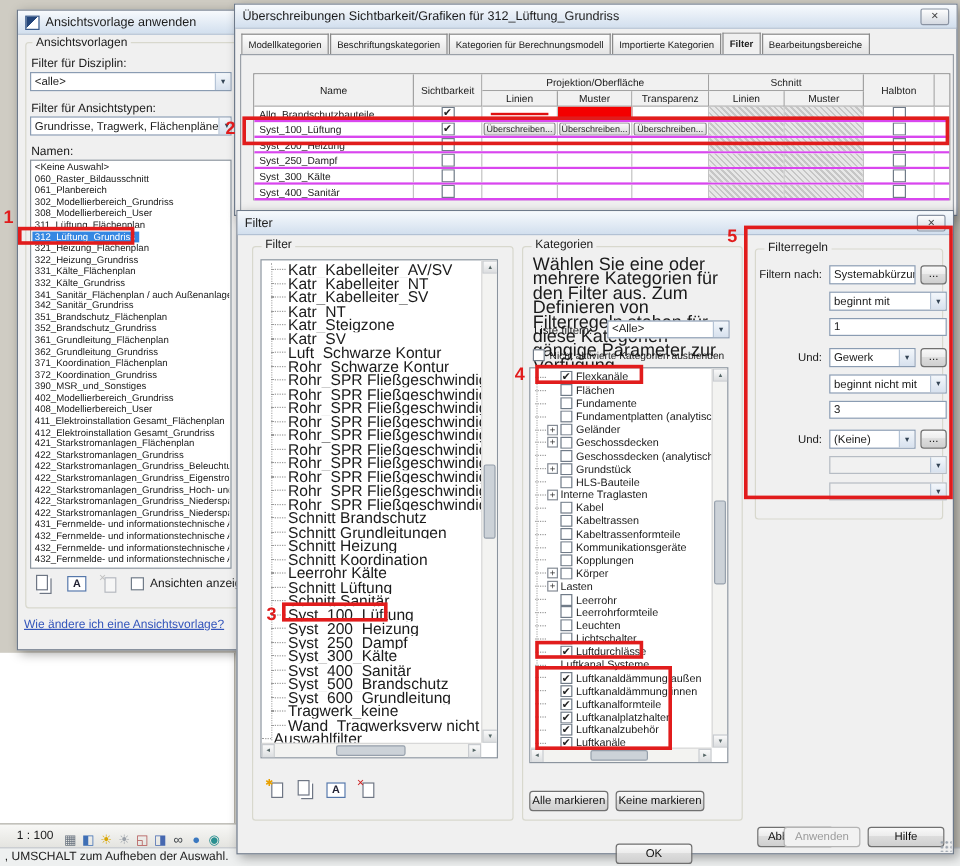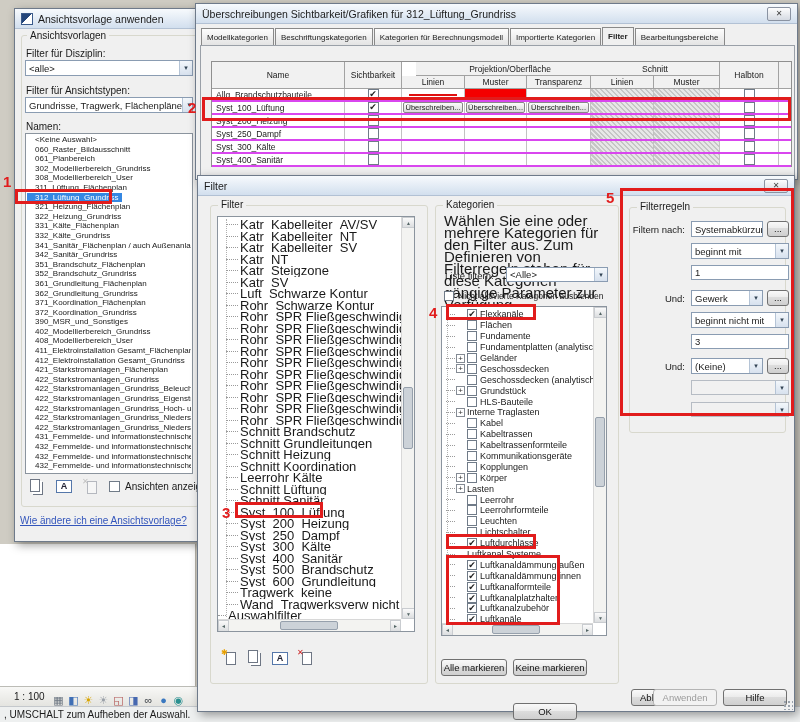--- a/index.html
+++ b/index.html
@@ -18,21 +18,21 @@
   .cmb.dis { background:#f1f1f1; border-color:#b6bcc4; color:#999; }
   .txt { position:absolute; background:#fff; border:1px solid #8a9cb2; font-size:9.5px; padding:0 3px; line-height:13px; }
   .lbx { position:absolute; background:#fff; border:1px solid #8b949e; overflow:hidden; }
   .btn { position:absolute; border:1px solid #707070; border-radius:3px; background:linear-gradient(#f9f9f9 0%,#ececec 45%,#dddddd 46%,#cfcfcf); font-size:9.5px; text-align:center; color:#111; }
   .btn.dis { color:#9b9b9b; border-color:#b4b4b4; background:#f2f2f2; }
   .link { position:absolute; font-size:10px; color:#3355bb; text-decoration:underline; white-space:nowrap; }
   .cb { display:inline-block; width:11px; height:11px; background:#fff; border:1px solid #707b88; font-size:9px; line-height:9px; text-align:center; color:#222; flex:none; }
   .cb.sm { width:10px; height:10px; margin-right:3px; }
   .cba { position:absolute; width:11px; height:11px; background:#fff; border:1px solid #707b88; }
   
-  .ln { height:9.6px; line-height:9.6px; font-size:8px; white-space:nowrap; overflow:hidden; padding-left:8px; }
+  .ln { height:9.6px; line-height:9.6px; font-size:8px; white-space:nowrap; overflow:hidden; padding-left:2px; }
   .ln.sel { background:#3587e2; color:#fff; width:max-content; padding-right:3px; }
   
   .tab { height:18px; line-height:17px; padding:0 5px; font-size:8px; border:1px solid #898989; border-bottom:none; background:linear-gradient(#fdfdfd,#e2e2e2); margin-right:1px; white-space:nowrap; color:#222; }
   .tab.active { background:#f0f0f0; height:19px; margin-top:-1px; font-weight:bold; }
   
   .hcell { position:absolute; border-right:1px solid #a2a2a2; border-bottom:1px solid #a2a2a2; background:#f1f1f1; font-size:8.5px; display:flex; align-items:center; justify-content:center; overflow:hidden; }
   .trow { display:flex; height:13px; background:#fff; border-bottom:2px solid #d946ef; }
   .tc { border-right:1px solid #c2c2c2; height:100%; display:flex; align-items:center; justify-content:center; font-size:8.5px; overflow:hidden; flex:none; }
   .c1{width:133px;} .c2{width:57px;} .c3{width:63px;} .c4{width:62px;} .c5{width:64px;} .c6{width:63px;} .c7{width:66px;} .c8{width:59px;} .c9{width:12px;border-right:none;}
   .tc.tname { justify-content:flex-start; padding-left:4px; white-space:nowrap; }
@@ -165,21 +165,21 @@
       <div class="tab">Importierte Kategorien</div>
       <div class="tab active">Filter</div>
       <div class="tab">Bearbeitungsbereiche</div>
     </div>
   <div class="abs" style="left:4px;top:41px;width:595px;height:135px;border:1px solid #9aa0a8;background:#f0f0f0;"></div>
 
   <div class="abs" style="left:15px;top:57px;width:581px;height:106px;border:1px solid #8f8f8f;background:#fff;">
     <div class="abs" style="left:0;top:0;width:579px;height:27px;">
       <div class="hcell" style="left:0;top:0;width:133px;height:27px;">Name</div>
       <div class="hcell" style="left:133px;top:0;width:57px;height:27px;">Sichtbarkeit</div>
-      <div class="hcell" style="left:204px;top:0;width:189px;height:14px;text-align:right;">Projektion/Oberfläche</div>
+      <div class="hcell" style="left:190px;top:0;width:189px;height:14px;text-align:right;">Projektion/Oberfläche</div>
       <div class="hcell" style="left:379px;top:0;width:129px;height:14px;">Schnitt</div>
       <div class="hcell" style="left:508px;top:0;width:59px;height:27px;">Halbton</div>
       <div class="hcell" style="left:567px;top:0;width:12px;height:27px;border-right:none;"></div>
       <div class="hcell" style="left:190px;top:14px;width:63px;height:13px;">Linien</div>
       <div class="hcell" style="left:253px;top:14px;width:62px;height:13px;">Muster</div>
       <div class="hcell" style="left:315px;top:14px;width:64px;height:13px;">Transparenz</div>
       <div class="hcell" style="left:379px;top:14px;width:63px;height:13px;">Linien</div>
       <div class="hcell" style="left:442px;top:14px;width:66px;height:13px;">Muster</div>
     </div>
     <div class="abs" style="left:0;top:27px;width:579px;">

